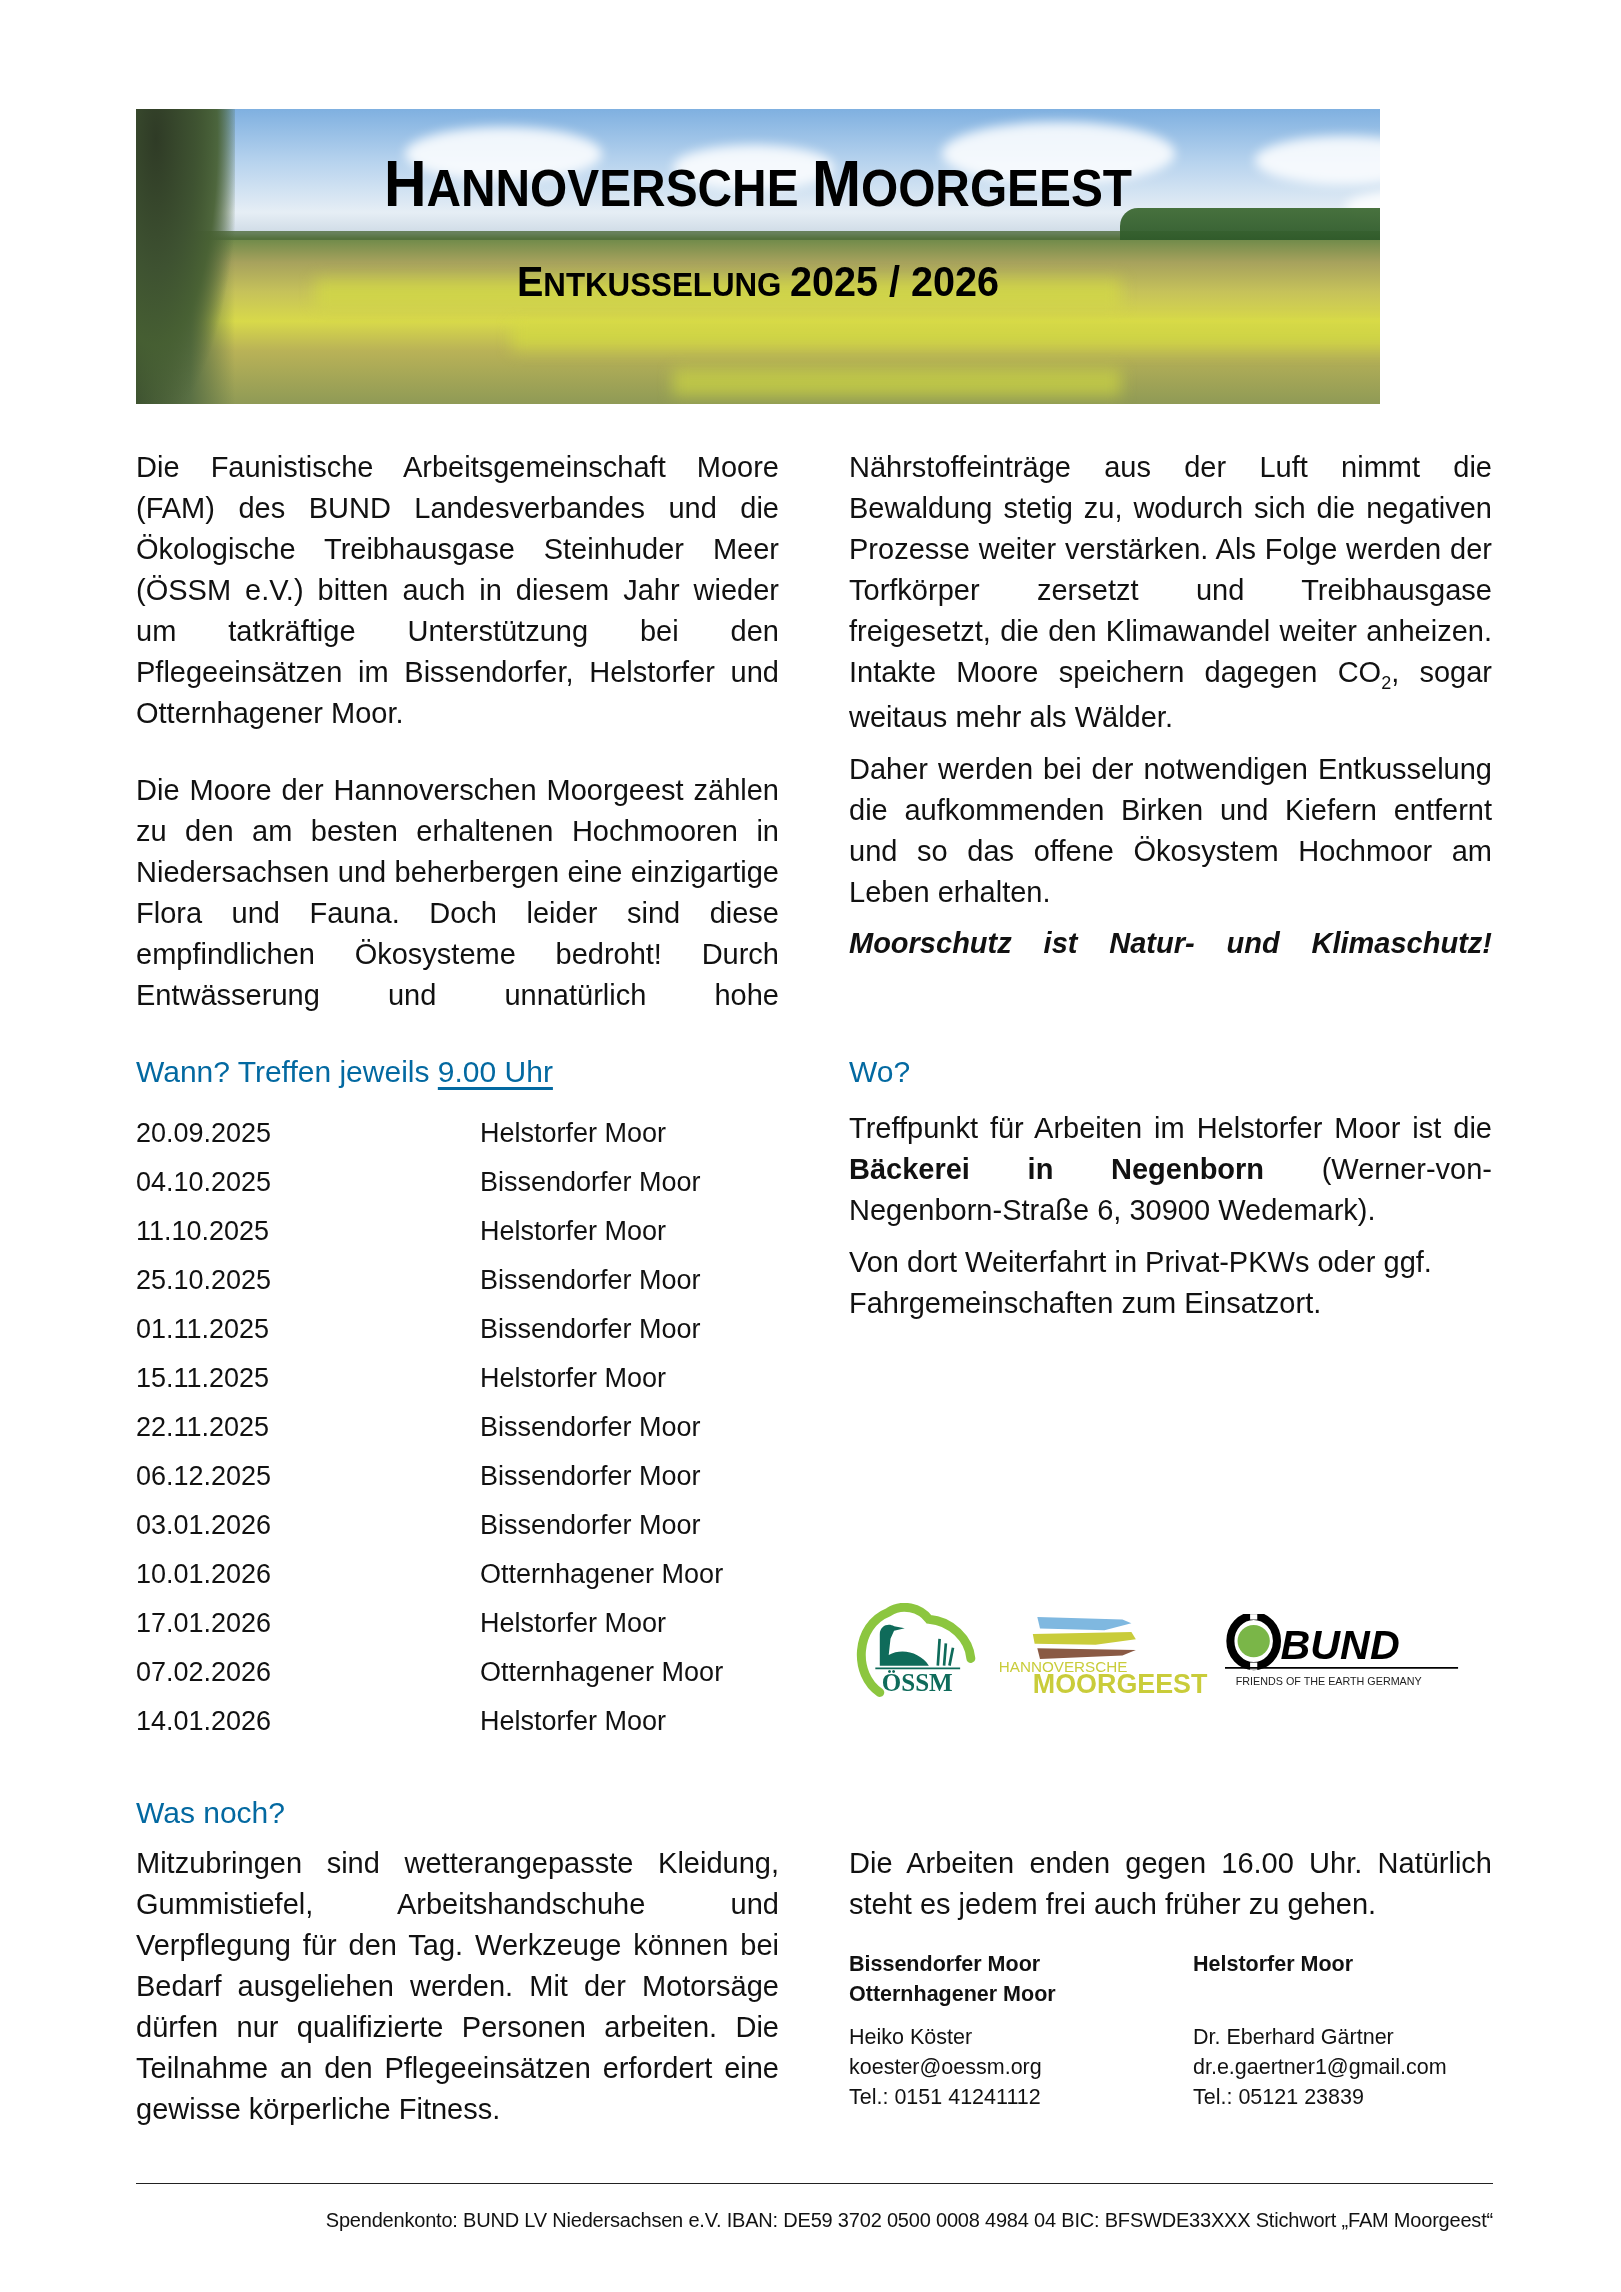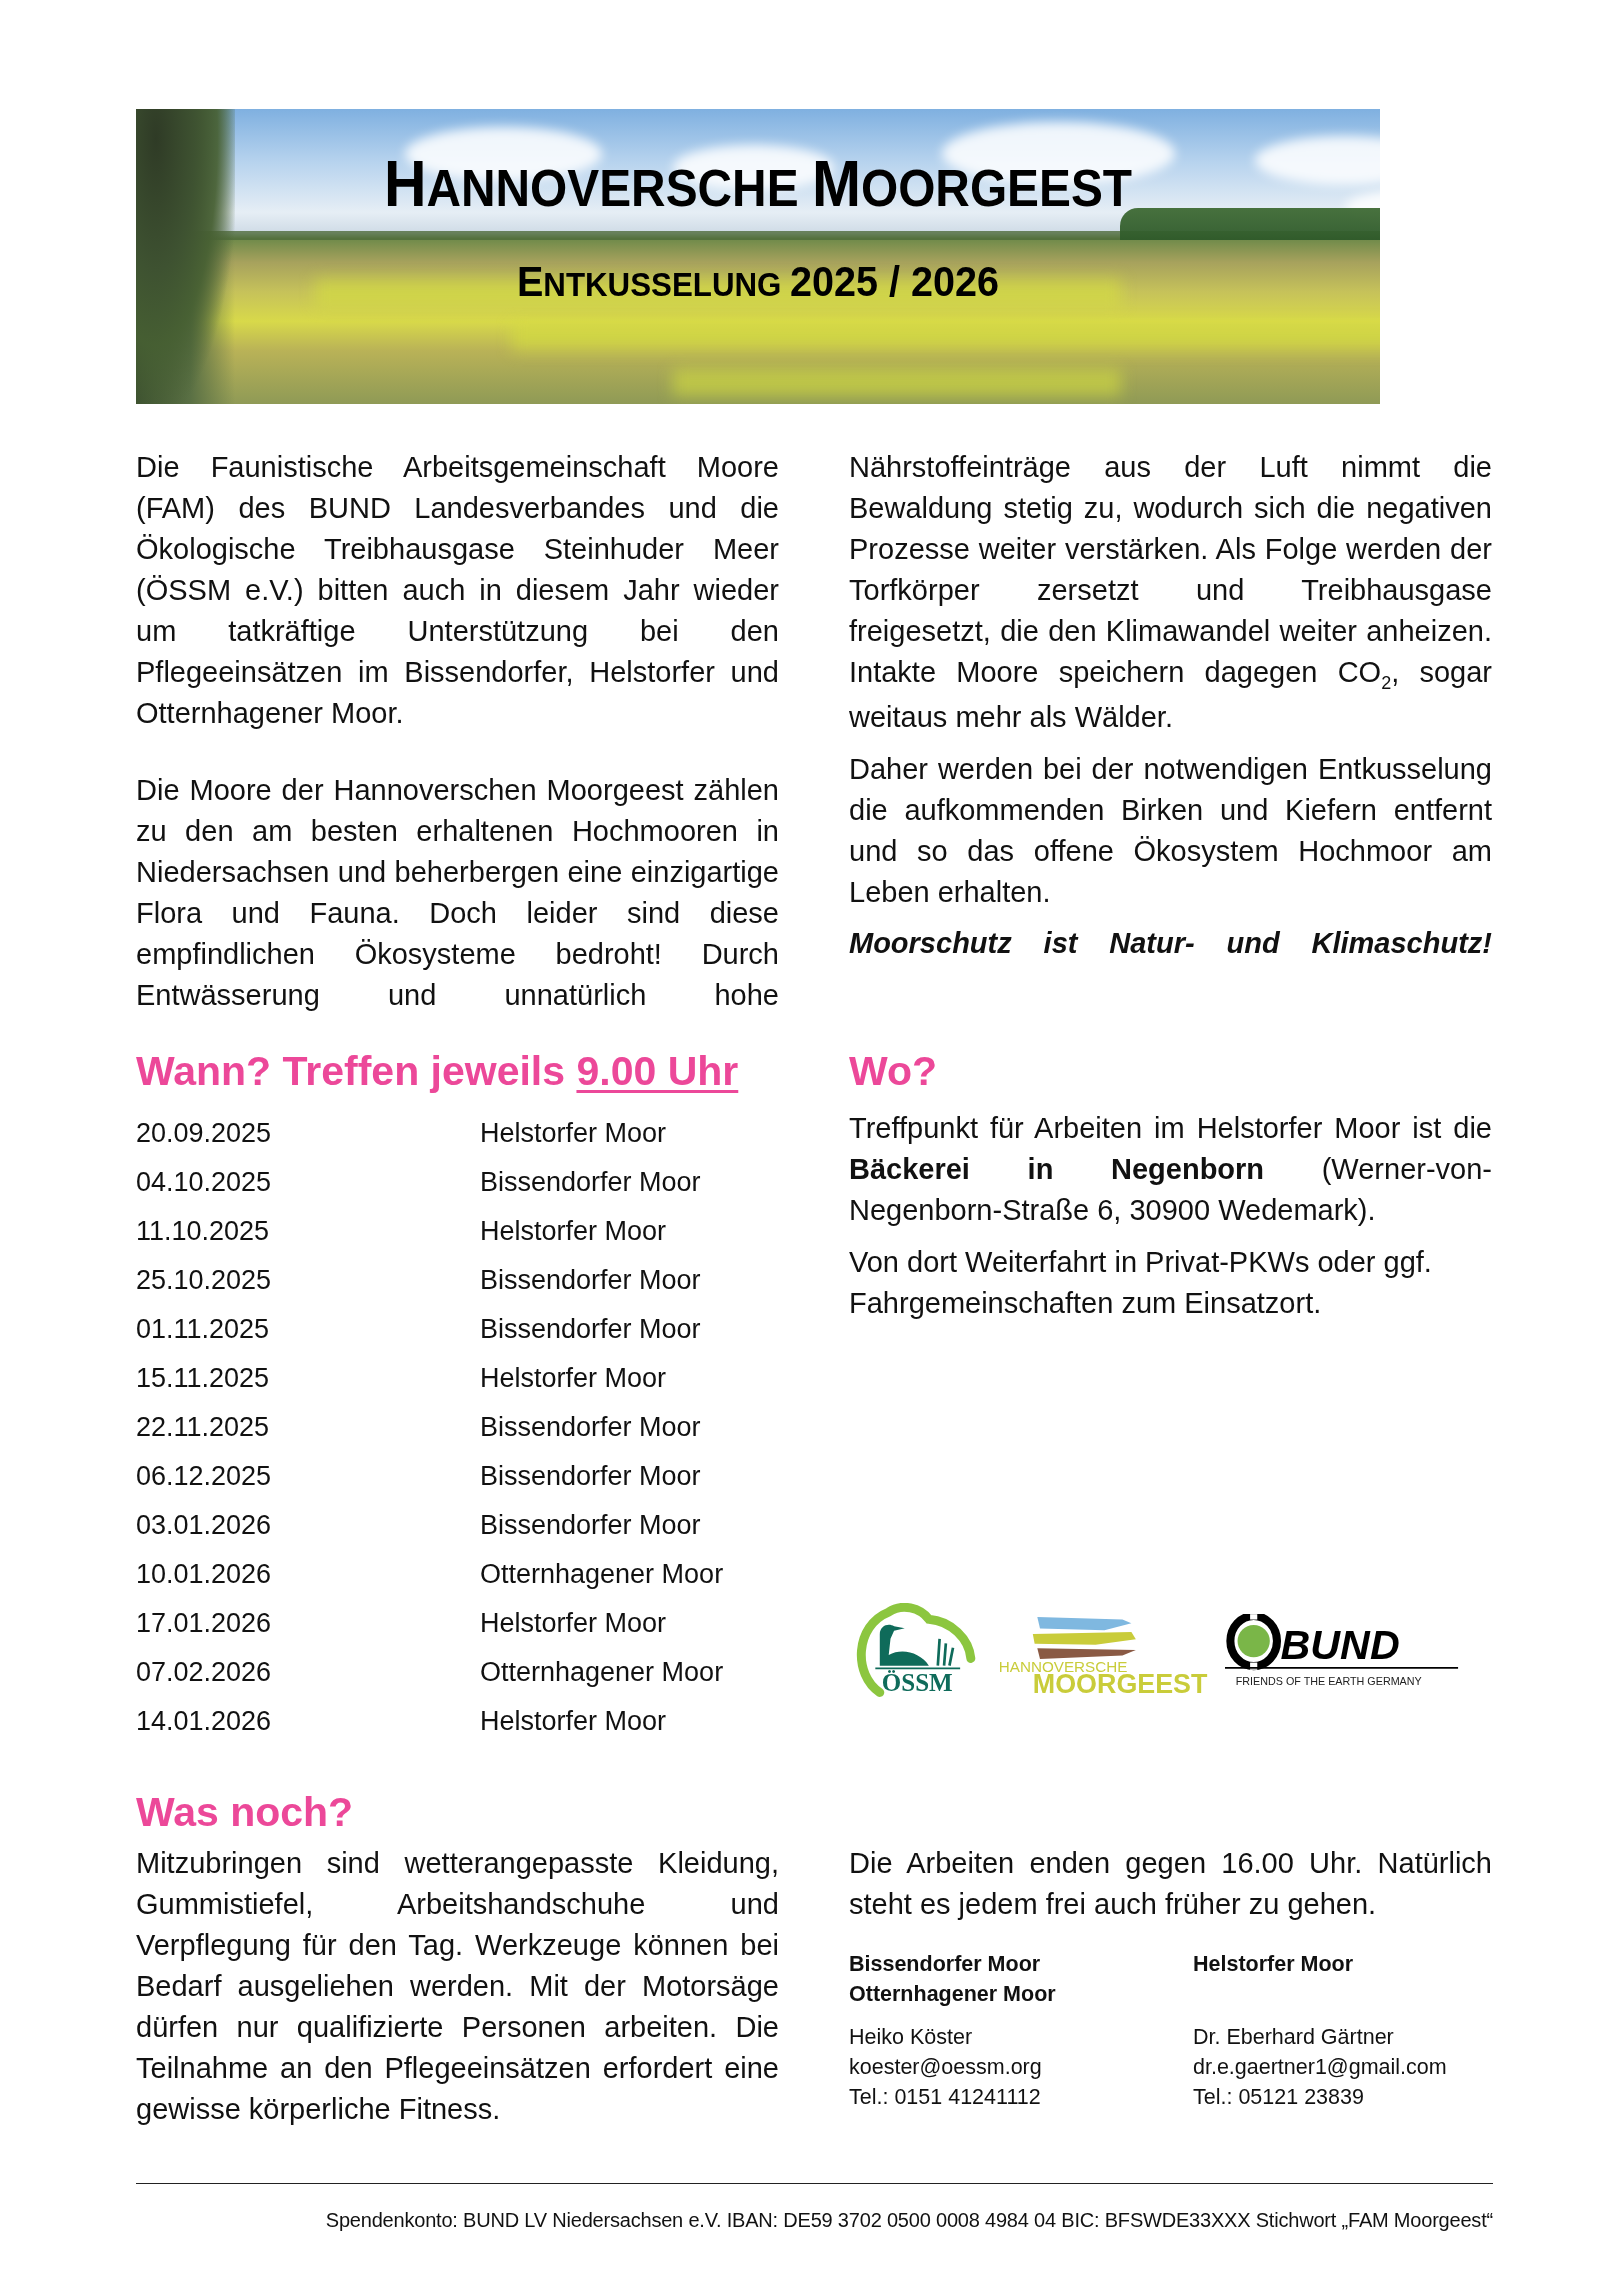--- a/index.html
+++ b/index.html
@@ -27,21 +27,21 @@
   .title-sub .big { font-size: 43px; }
 
   
   .col { position: absolute; width: 643px; font-size: 29px; line-height: 41px; text-align: justify; }
   .col p { margin: 0 0 10.7px 0; }
   .col-left { left: 136px; }
   .col-right { left: 849px; }
   .slogan { font-weight: bold; font-style: italic; text-align: justify; text-align-last: justify; }
   .sub { font-size: 18px; vertical-align: baseline; position: relative; top: 7.2px; }
 
-  .heading { position: absolute; font-weight: bold; font-size: 41px; color: #ec4899; line-height: 47px; }
+  .heading { position: absolute; font-weight: normal; font-size: 30px; color: #0369a1; line-height: 47px; }
   .heading u { text-decoration-thickness: 2.7px; text-underline-offset: 5.4px; }
 
   
   #schedule { position: absolute; left: 136px; top: 1109px; width: 645px; }
   .sched-row { display: flex; height: 49px; align-items: center; font-size: 27px; }
   .sched-date { width: 344px; }
   .sched-loc { flex: 1; }
 
   
   #logos { position: absolute; left: 849px; top: 1603px; width: 645px; height: 99px; }

